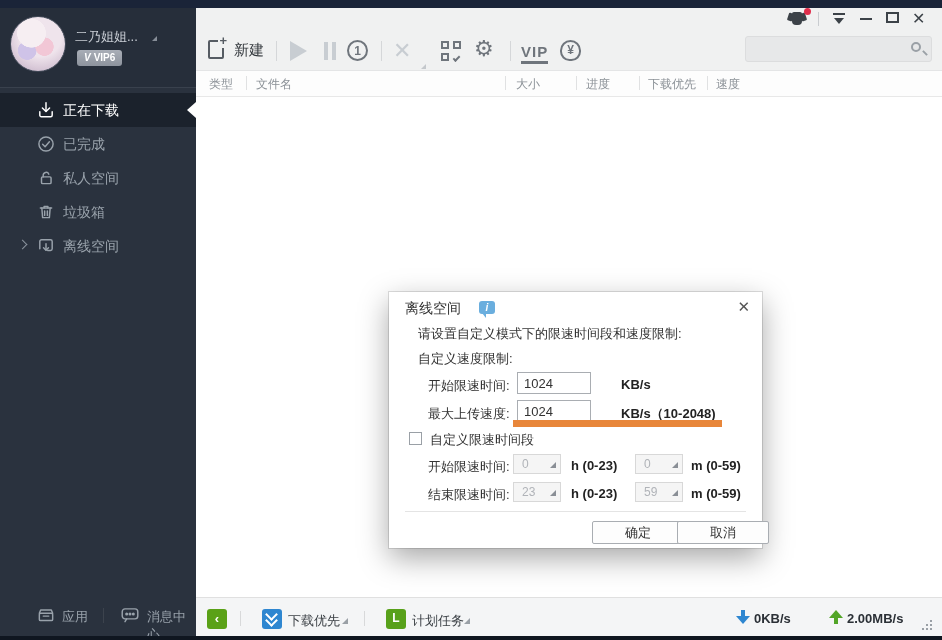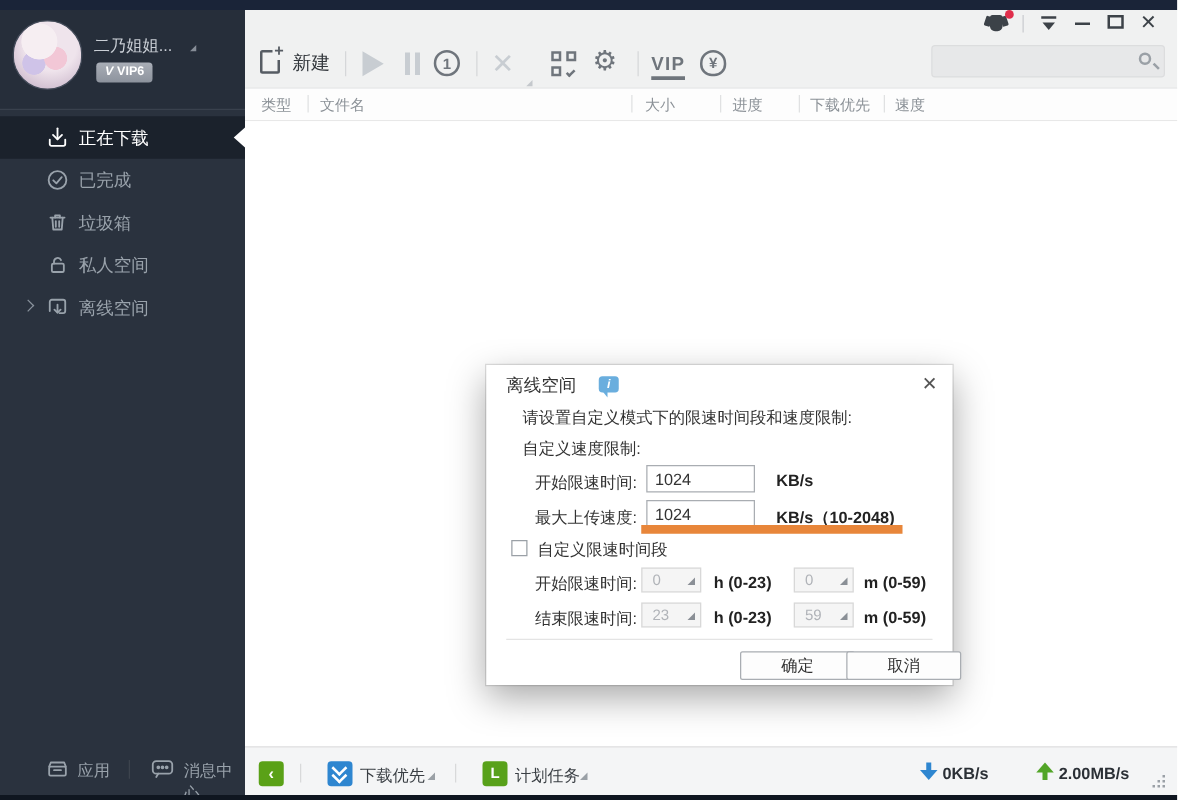--- a/index.html
+++ b/index.html
@@ -117,21 +117,21 @@
   
   .dialog { position:absolute; left:389px; top:292px; width:373px; height:256px; background:#fff;
     box-shadow:0 0 0 1px rgba(0,0,0,0.12), 0 10px 28px rgba(0,0,0,0.35); }
   .dlg-title { position:absolute; left:16px; top:8px; font-size:14px; color:#333; }
   .info-icon { position:absolute; left:90px; top:9px; width:16px; height:13px; background:#6aaede; border-radius:3px; color:#fff; font-size:10px; font-weight:bold; font-style:italic; text-align:center; line-height:13px; }
   .info-icon::after { content:""; position:absolute; left:3px; top:12px; width:0; height:0; border-left:4px solid transparent; border-top:5px solid #6aaede; }
   .dlg-close { position:absolute; right:12px; top:6px; font-size:15px; color:#555; cursor:pointer; }
   .dlg-desc { position:absolute; left:29px; top:33px; font-size:13px; color:#333; }
   .dlg-section { position:absolute; left:29px; top:58px; font-size:13px; color:#333; }
   .fld-label { position:absolute; width:105px; text-align:left; font-size:13px; color:#333; }
-  .txt-input { position:absolute; left:128px; width:87px; height:22px; border:1px solid #a9adb2; padding:0 6px; font-size:13px; color:#333; font-family:inherit; outline:none; }
+  .txt-input { position:absolute; left:128px; width:74px; height:22px; border:1px solid #a9adb2; padding:0 6px; font-size:13px; color:#333; font-family:inherit; outline:none; }
   .unit { position:absolute; left:232px; font-size:13px; color:#222; font-weight:bold; white-space:nowrap; }
   .orange-bar { position:absolute; left:124px; top:128px; width:209px; height:7px; background:#e8863a; }
   .chk { position:absolute; left:20px; top:140px; width:13px; height:13px; border:1px solid #9aa0a6; background:#fff; cursor:pointer; }
   .chk-label { position:absolute; left:41px; top:139px; font-size:13px; color:#333; }
   .combo { position:absolute; width:48px; height:20px; background:#f5f5f5; border:1px solid #d8d8d8; font-size:12px; color:#b0b3b8; padding:2px 0 0 8px; }
   .combo .tri { position:absolute; right:4px; bottom:5px; width:0; height:0; border-left:6px solid transparent; border-bottom:6px solid #8a8f96; }
   .dlg-divider { position:absolute; left:16px; top:219px; width:341px; height:1px; background:#e4e4e4; }
   .dlg-btn { position:absolute; top:229px; width:92px; height:23px; background:#fdfdfd; border:1px solid #a9adb2; border-radius:2px; font-size:13px; color:#333; font-family:Liberation Mono, monospace; cursor:pointer; }
   svg.ic { display:block; width:100%; height:100%; stroke:currentColor; fill:none; stroke-width:1.3; stroke-linecap:round; stroke-linejoin:round; }
 </style>
@@ -166,36 +166,36 @@
           <svg class="ic" viewBox="0 0 16 16">
               <circle cx="8" cy="8" r="6.3"></circle>
               <path d="M5 8.2 7.2 10.4 11 6"></path>
             </svg>
         </span>
         <span class="nav-label">已完成</span>
       </div>
       <div class="nav-item">
         <span class="nav-icon">
           <svg class="ic" viewBox="0 0 16 16">
+              <rect x="4" y="7" width="8.5" height="6" rx="1"></rect>
+              <path d="M5.5 7V5.6a2.6 2.6 0 0 1 5-1"></path>
+            </svg>
+        </span>
+        <span class="nav-label">私人空间</span>
+      </div>
+      <div class="nav-item">
+        <span class="nav-icon">
+          <svg class="ic" viewBox="0 0 16 16">
               <path d="M3 4.5h10"></path>
               <path d="M6.3 4.5V3h3.4v1.5"></path>
               <path d="M4.3 4.5l.7 8.5h6l.7-8.5"></path>
               <path d="M6.8 7v4M9.2 7v4"></path>
             </svg>
         </span>
         <span class="nav-label">垃圾箱</span>
-      </div>
-      <div class="nav-item">
-        <span class="nav-icon">
-          <svg class="ic" viewBox="0 0 16 16">
-              <rect x="4" y="7" width="8.5" height="6" rx="1"></rect>
-              <path d="M5.5 7V5.6a2.6 2.6 0 0 1 5-1"></path>
-            </svg>
-        </span>
-        <span class="nav-label">私人空间</span>
       </div>
       <div class="nav-item">
         <span class="nav-expand"></span>
         <span class="nav-icon">
           <svg class="ic" viewBox="0 0 16 16">
               <path d="M2.5 10.5V4a1.5 1.5 0 0 1 1.5-1.5h8A1.5 1.5 0 0 1 13.5 4v6.5a1.5 1.5 0 0 1-1.5 1.5H9.5"></path>
               <path d="M8 6v5.5"></path>
               <path d="M5.8 9.5 8 11.7l2.2-2.2"></path>
             </svg>
         </span>

